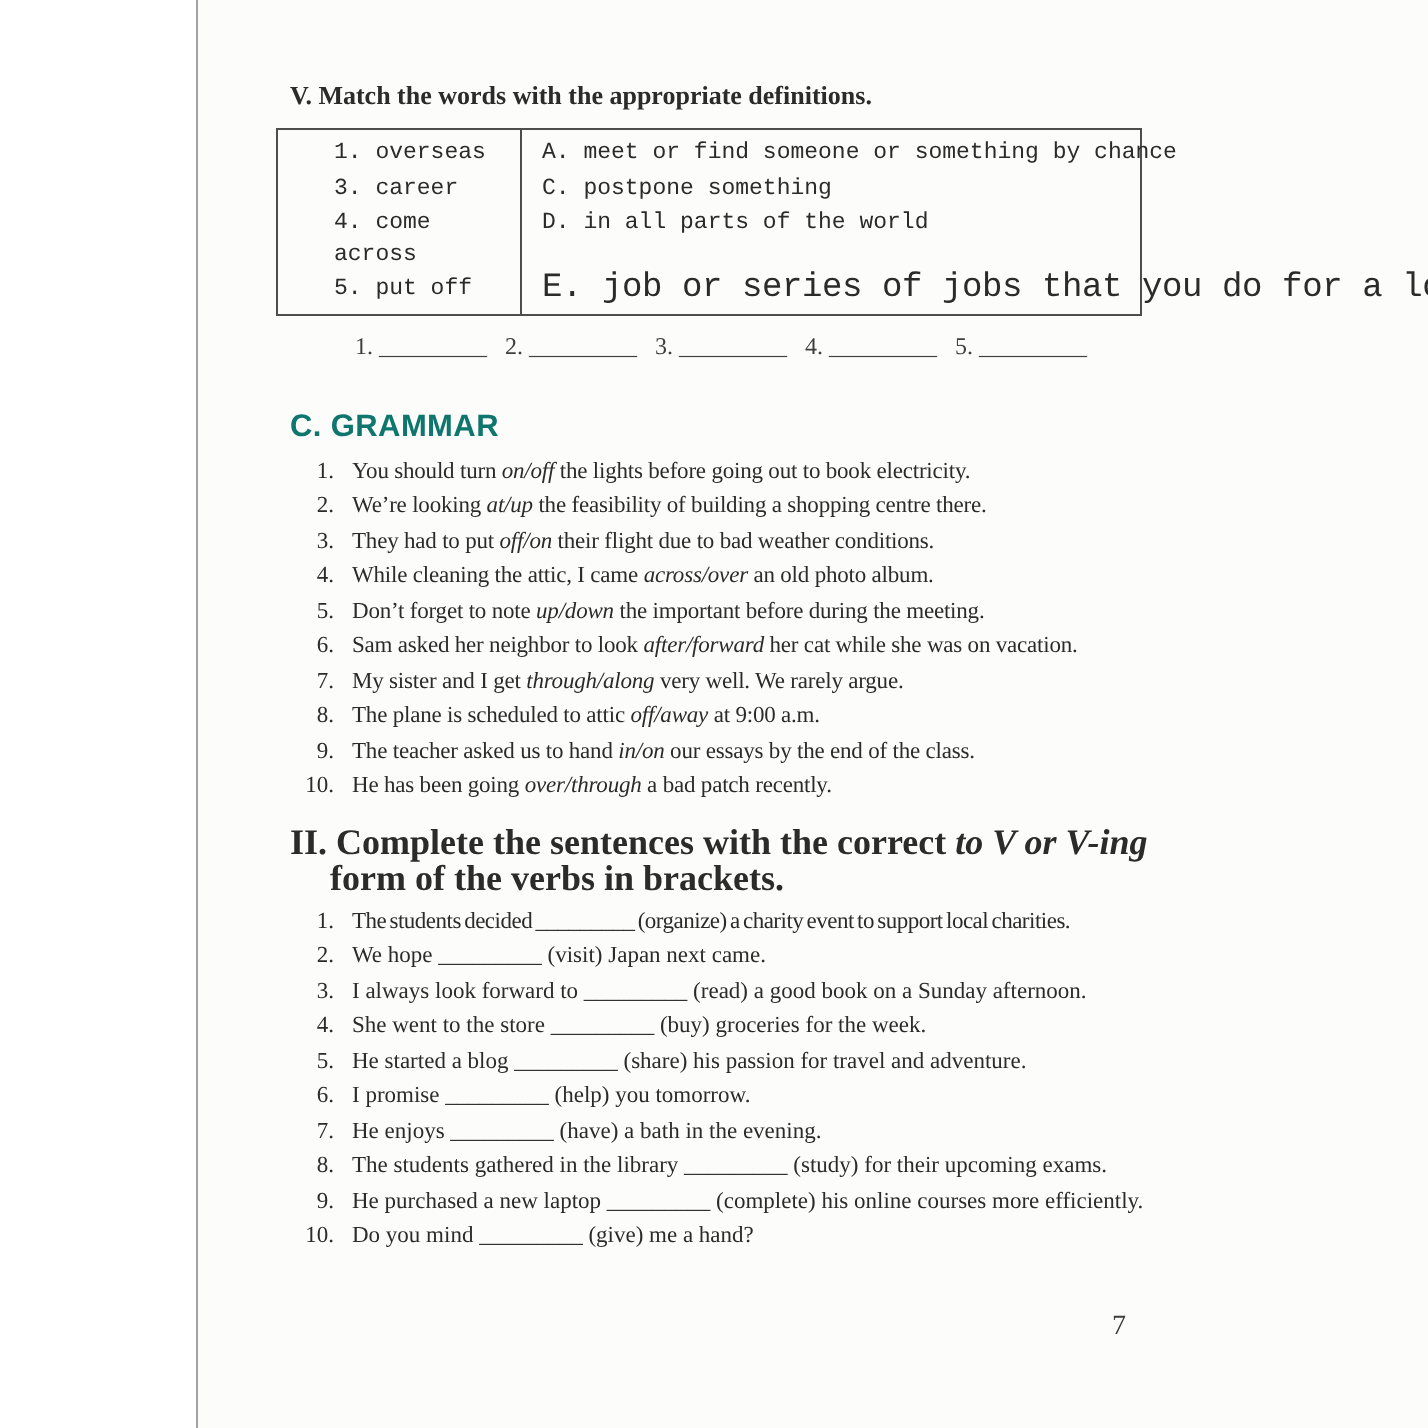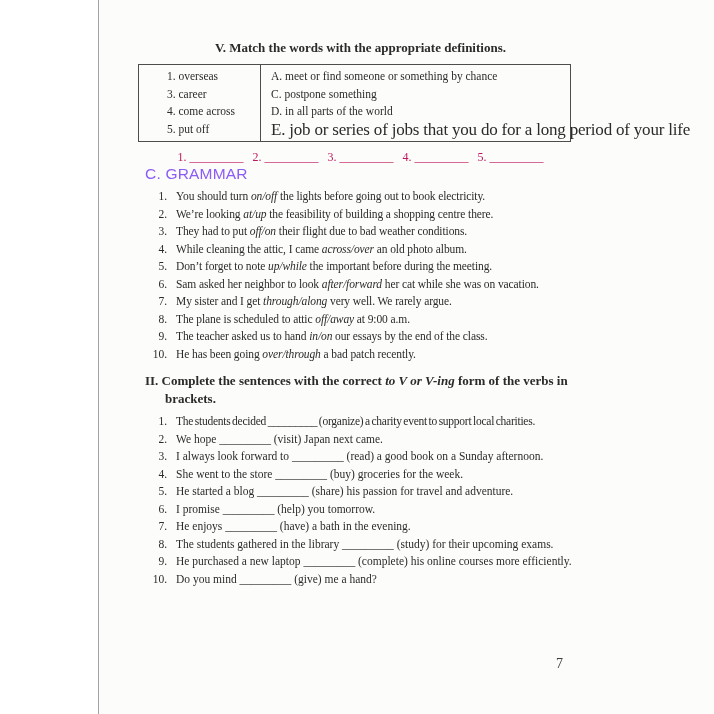--- a/index.html
+++ b/index.html
@@ -16,56 +16,56 @@
     background:#a3a3a3;
   }
   .page{
     position:absolute;left:99px;top:0;width:615px;height:714px;
     background:#fcfcfa;
   }
   .content{
     position:absolute;left:46px;top:40px;width:431px;
   }
   .v-title{
-    font-size:13px;font-weight:bold;line-height:15px;margin:0 0 9px 0;text-align:center;
+    font-size:13px;font-weight:bold;line-height:15px;margin:0 0 9px 0;
   }
   .match-table{
     margin-left:-7px;width:433px;box-sizing:border-box;
     border:1.5px solid #4d4d4d;
     display:grid;grid-template-columns:122px 1fr;
     font-size:11.5px;line-height:15.5px;
   }
-  .cell{padding:1px 0;}
+  .cell{padding:1px 0;font-family:Liberation Mono, monospace;}
   .row-first{padding-top:4px;}
   .row-last{padding-bottom:4px;}
   .term{
     padding-left:28px;border-right:1px solid #4d4d4d;box-sizing:border-box;
   }
   .def{
     padding-left:26px;padding-right:5px;text-indent:-16px;
     text-align:justify;box-sizing:border-box;
   }
   .def.tight{
     white-space:nowrap;font-size:17px;letter-spacing:-0.2px;
     text-indent:0;padding-left:10px;text-align:center;
   }
   .answers{
     margin-top:8px;text-align:center;font-size:12px;
-    white-space:pre;color:#be185d;
+    white-space:pre;color:#404040;
   }
   .grammar-h{
     font-family:"Liberation Sans", sans-serif;
-    font-weight:normal;font-size:15.5px;line-height:18px;
-    letter-spacing:0.2px;margin-top:0;color:#8b5cf6;
+    font-weight:bold;font-size:15.5px;line-height:18px;
+    letter-spacing:0.2px;margin-top:24px;color:#0f766e;
   }
   .sub-h{
     font-size:13px;font-weight:bold;line-height:15px;margin-top:7px;
   }
   .sub-h2{
-    font-size:13px;font-weight:bold;line-height:18px;margin-top:9px;
+    font-size:18px;font-weight:bold;line-height:18px;margin-top:9px;
     padding-left:20px;text-indent:-20px;
   }
   .list{margin-top:5px;}
   .item{display:flex;font-size:11.5px;line-height:17.5px;}
   .item .num{flex:none;width:22px;text-align:right;margin-right:9px;}
   .item .txt{flex:1;}
   .sec1 .txt{white-space:nowrap;letter-spacing:-0.1px;}
   .sec2 .txt{text-align:justify;}
   .sec2 .item.nowrap .txt{
     white-space:nowrap;letter-spacing:-0.25px;word-spacing:-1px;
@@ -114,21 +114,21 @@
       <div class="item">
         <span class="num">3.</span>
         <span class="txt"><span>They had to put </span><span class="choice">off/on</span><span> their flight due to bad weather conditions.</span></span>
       </div>
       <div class="item">
         <span class="num">4.</span>
         <span class="txt"><span>While cleaning the attic, I came </span><span class="choice">across/over</span><span> an old photo album.</span></span>
       </div>
       <div class="item">
         <span class="num">5.</span>
-        <span class="txt"><span>Don’t forget to note </span><span class="choice">up/while</span><span> the important before during the meeting.</span></span>
+        <span class="txt"><span>Don’t forget to note </span><span class="choice">up/down</span><span> the important before during the meeting.</span></span>
       </div>
       <div class="item">
         <span class="num">6.</span>
         <span class="txt"><span>Sam asked her neighbor to look </span><span class="choice">after/forward</span><span> her cat while she was on vacation.</span></span>
       </div>
       <div class="item">
         <span class="num">7.</span>
         <span class="txt"><span>My sister and I get </span><span class="choice">through/along</span><span> very well. We rarely argue.</span></span>
       </div>
       <div class="item">

